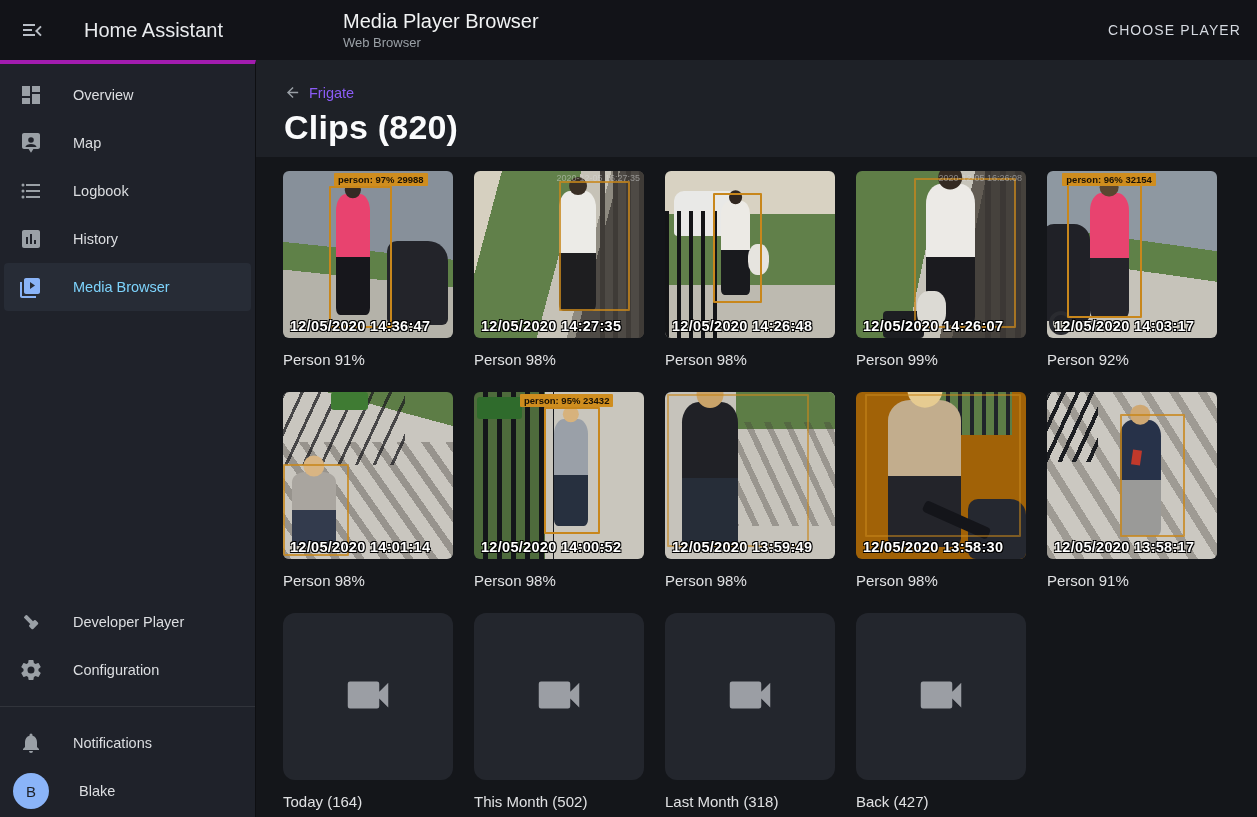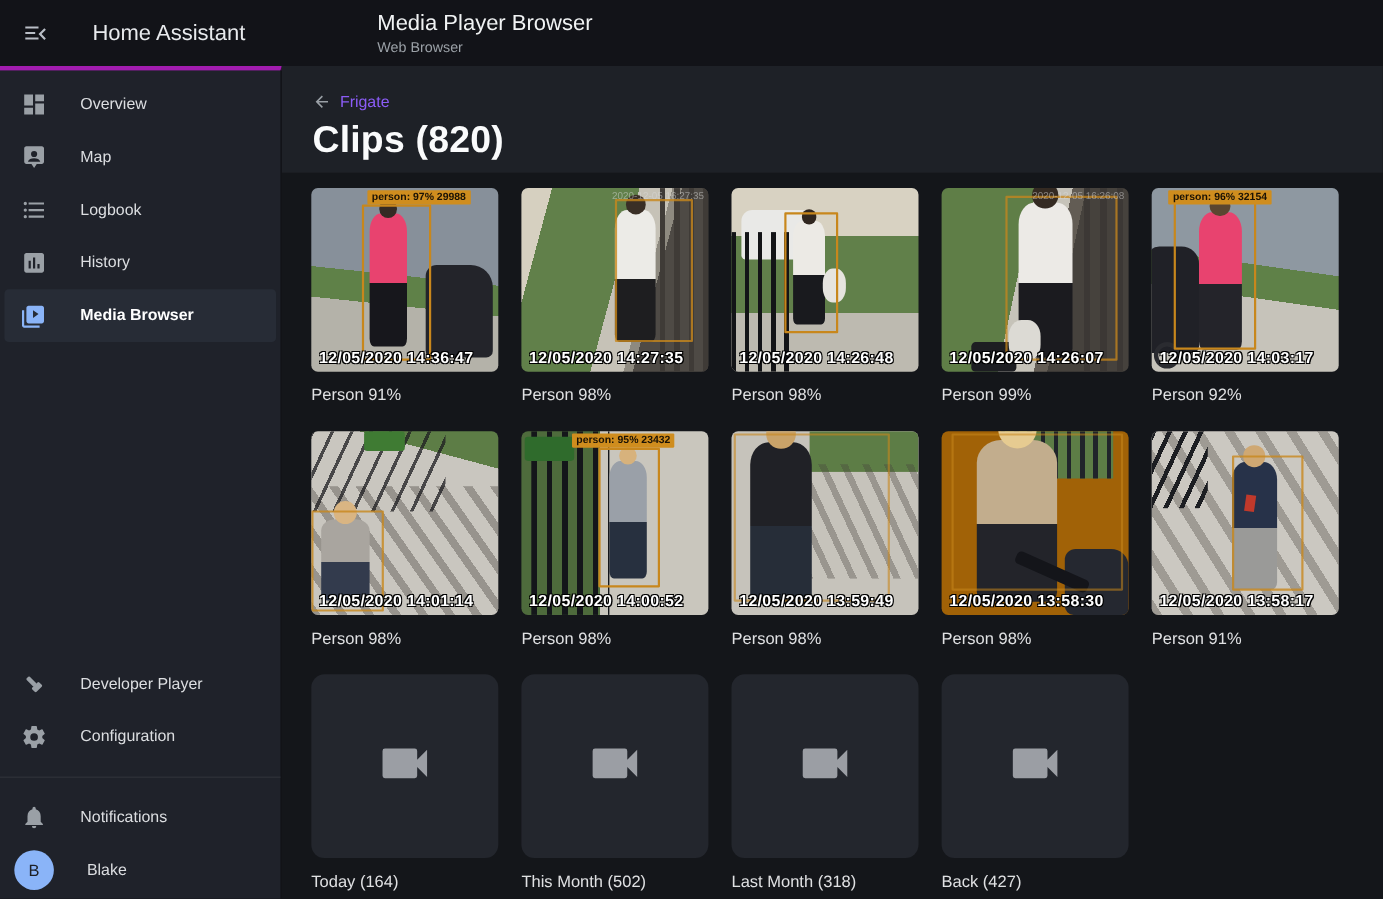--- a/index.html
+++ b/index.html
@@ -22,21 +22,21 @@
   
   .sidebar { position:absolute; top:60px; left:0; width:256px; height:757px; background:#1f222a;
     border-top:4px solid #a21caf; border-right:1px solid #0e0f12; z-index:20; }
   .nav-main { padding-top:7px; }
   .nav-item { height:48px; margin:0 4px; border-radius:4px; display:flex; align-items:center;
     cursor:pointer; color:#9aa0a6; }
   .nav-item .ico { width:24px; height:24px; margin-left:15px; flex:0 0 24px; display:flex; align-items:center; justify-content:center; }
   .nav-item .lbl { margin-left:30px; font-size:14.5px; color:#dcdee1; }
   .nav-item.selected { background:#272c36; }
   .nav-item.selected .ico { color:#8ab4f8; }
-  .nav-item.selected .lbl { color:#ffffff; font-weight:700; }
+  .nav-item.selected .lbl { color:#7dd3fc; font-weight:400; }
   .sidebar-bottom { position:absolute; bottom:2px; left:0; right:0; }
   .sb-divider { height:1px; background:#31343b; margin:12px 0 12px 0; }
   .avatar { width:36px; height:36px; border-radius:50%; background:#8ab4f8; color:#1d2026;
     display:flex; align-items:center; justify-content:center; font-size:15px; font-weight:500;
     margin-left:9px; flex:0 0 36px; }
   .nav-item.profile .lbl { }
 
   
   .content { position:absolute; top:60px; left:256px; width:1001px; height:757px; background:#14161a; }
   .content-header { height:97px; background:#1e2127; padding-left:28px; }
@@ -140,20 +140,21 @@
   <button class="menu-btn" aria-label="toggle sidebar">
     <svg width="24" height="24" viewBox="0 0 24 24" fill="currentColor">
         <path d="M3 6h12v2H3zM3 11h9v2H3zM3 16h12v2H3zM20.3 7.7 15 13l5.3 5.3 1.4-1.4L17.8 13l3.9-3.9z"></path>
       </svg>
   </button>
   <div class="app-name">Home Assistant</div>
   <div class="mpb">
     <div class="t">Media Player Browser</div>
     <div class="s">Web Browser</div>
   </div>
+  <button class="choose-btn">CHOOSE PLAYER</button>
 </header>
 
 <nav class="sidebar">
   <div class="nav-main">
     <div class="nav-item">
       <span class="ico">
         <svg width="24" height="24" viewBox="0 0 24 24" fill="currentColor">
             <path d="M13 3v6h8V3h-8M13 21h8V11h-8v10M3 21h8v-6H3v6M3 13h8V3H3v10Z"></path>
           </svg>
         </span>

